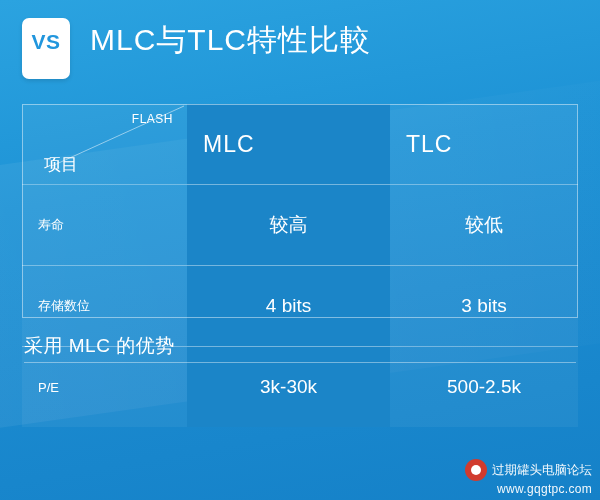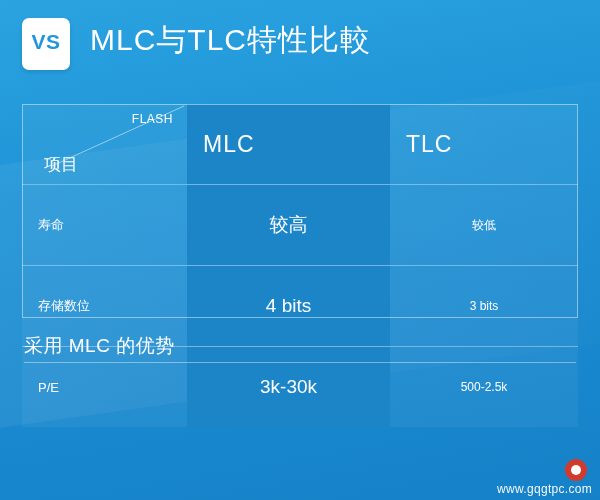--- a/index.html
+++ b/index.html
@@ -39,21 +39,21 @@
     left: 22px;
     top: 18px;
     right: 20px;
     height: 58px;
   }
   .vs-badge {
     position: absolute;
     left: 0;
     top: 0;
     width: 48px;
-    height: 52px;
+    height: 61px;
     background: #ffffff;
     border-radius: 7px;
     box-shadow: 0 2px 4px rgba(0,0,0,0.12);
   }
   .vs-badge span {
     display: block;
     width: 100%;
     text-align: center;
     line-height: 48px;
     color: #2196dd;
@@ -99,21 +99,21 @@
   }
   .cell-mlc {
     color: #ffffff;
     font-size: 19px;
     text-align: center;
     background: #1b85c8;
     border-bottom: 1px solid rgba(255,255,255,0.40);
   }
   .cell-tlc {
     color: #ffffff;
-    font-size: 12px;
+    font-size: 19px;
     text-align: center;
     background: rgba(255,255,255,0.05);
     border-bottom: 1px solid rgba(255,255,255,0.35);
   }
   tr.row-last .cell-label,
   tr.row-last .cell-mlc,
   tr.row-last .cell-tlc {
     border-bottom: none;
   }
 
@@ -299,17 +299,18 @@
     </tbody>
   </table>
   <div class="table-outline"></div>
 
   <div class="section-title">采用 MLC 的优势</div>
   <div class="section-underline"></div>
 
   <div class="watermark">
     <div class="wm-row">
       <div class="wm-logo"></div>
+      <div class="wm-text">过期罐头电脑论坛</div>
     </div>
     <div class="wm-url">www.gqgtpc.com</div>
   </div>
 
 </div>
 
 </body></html>

